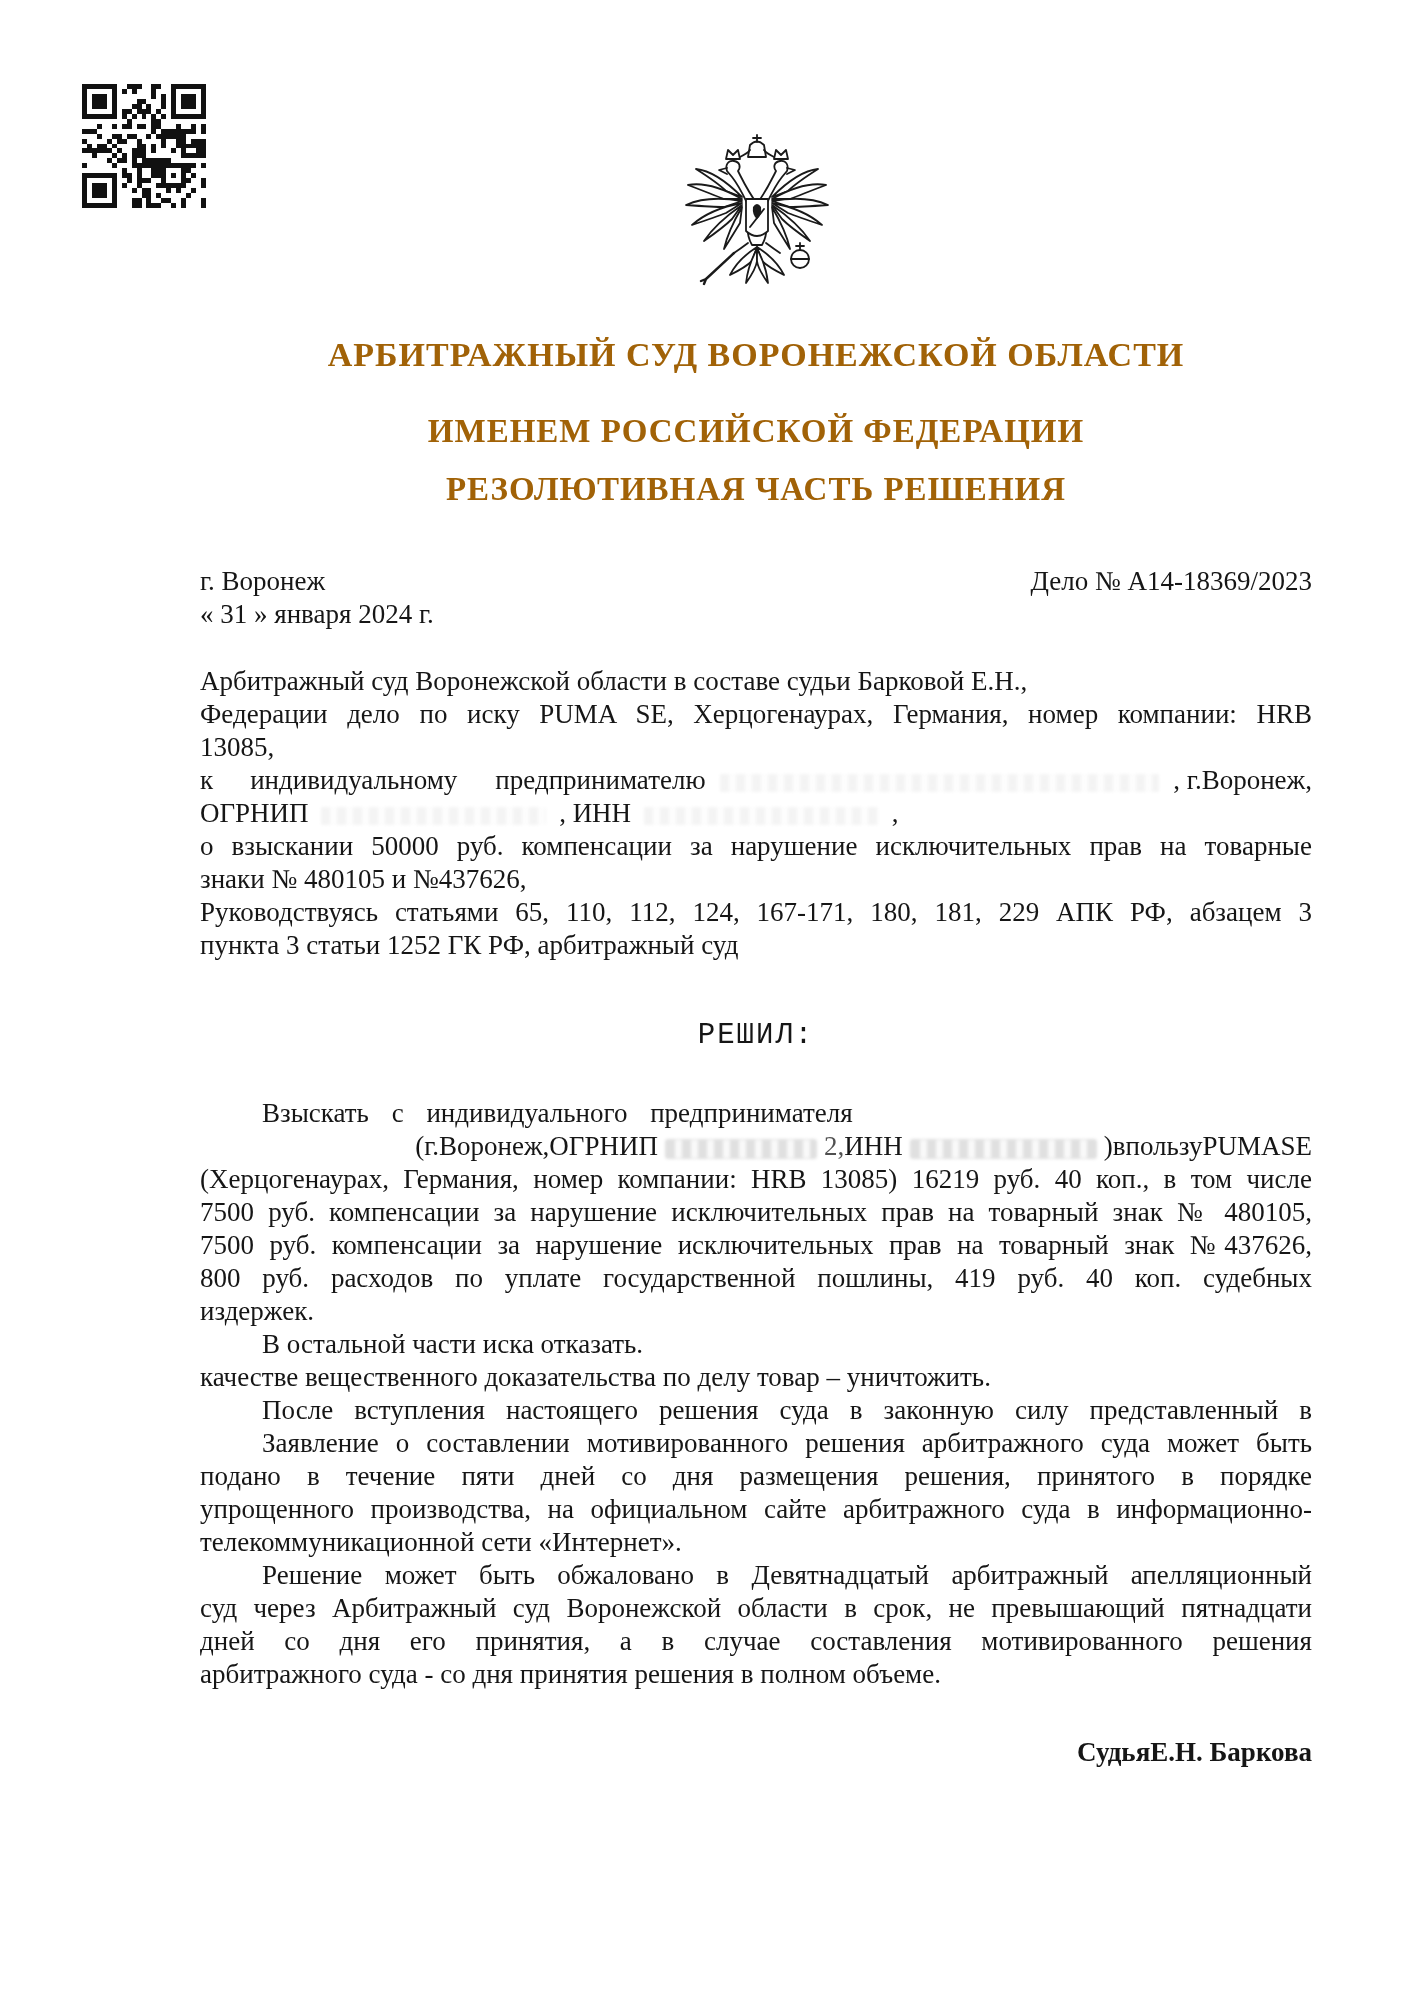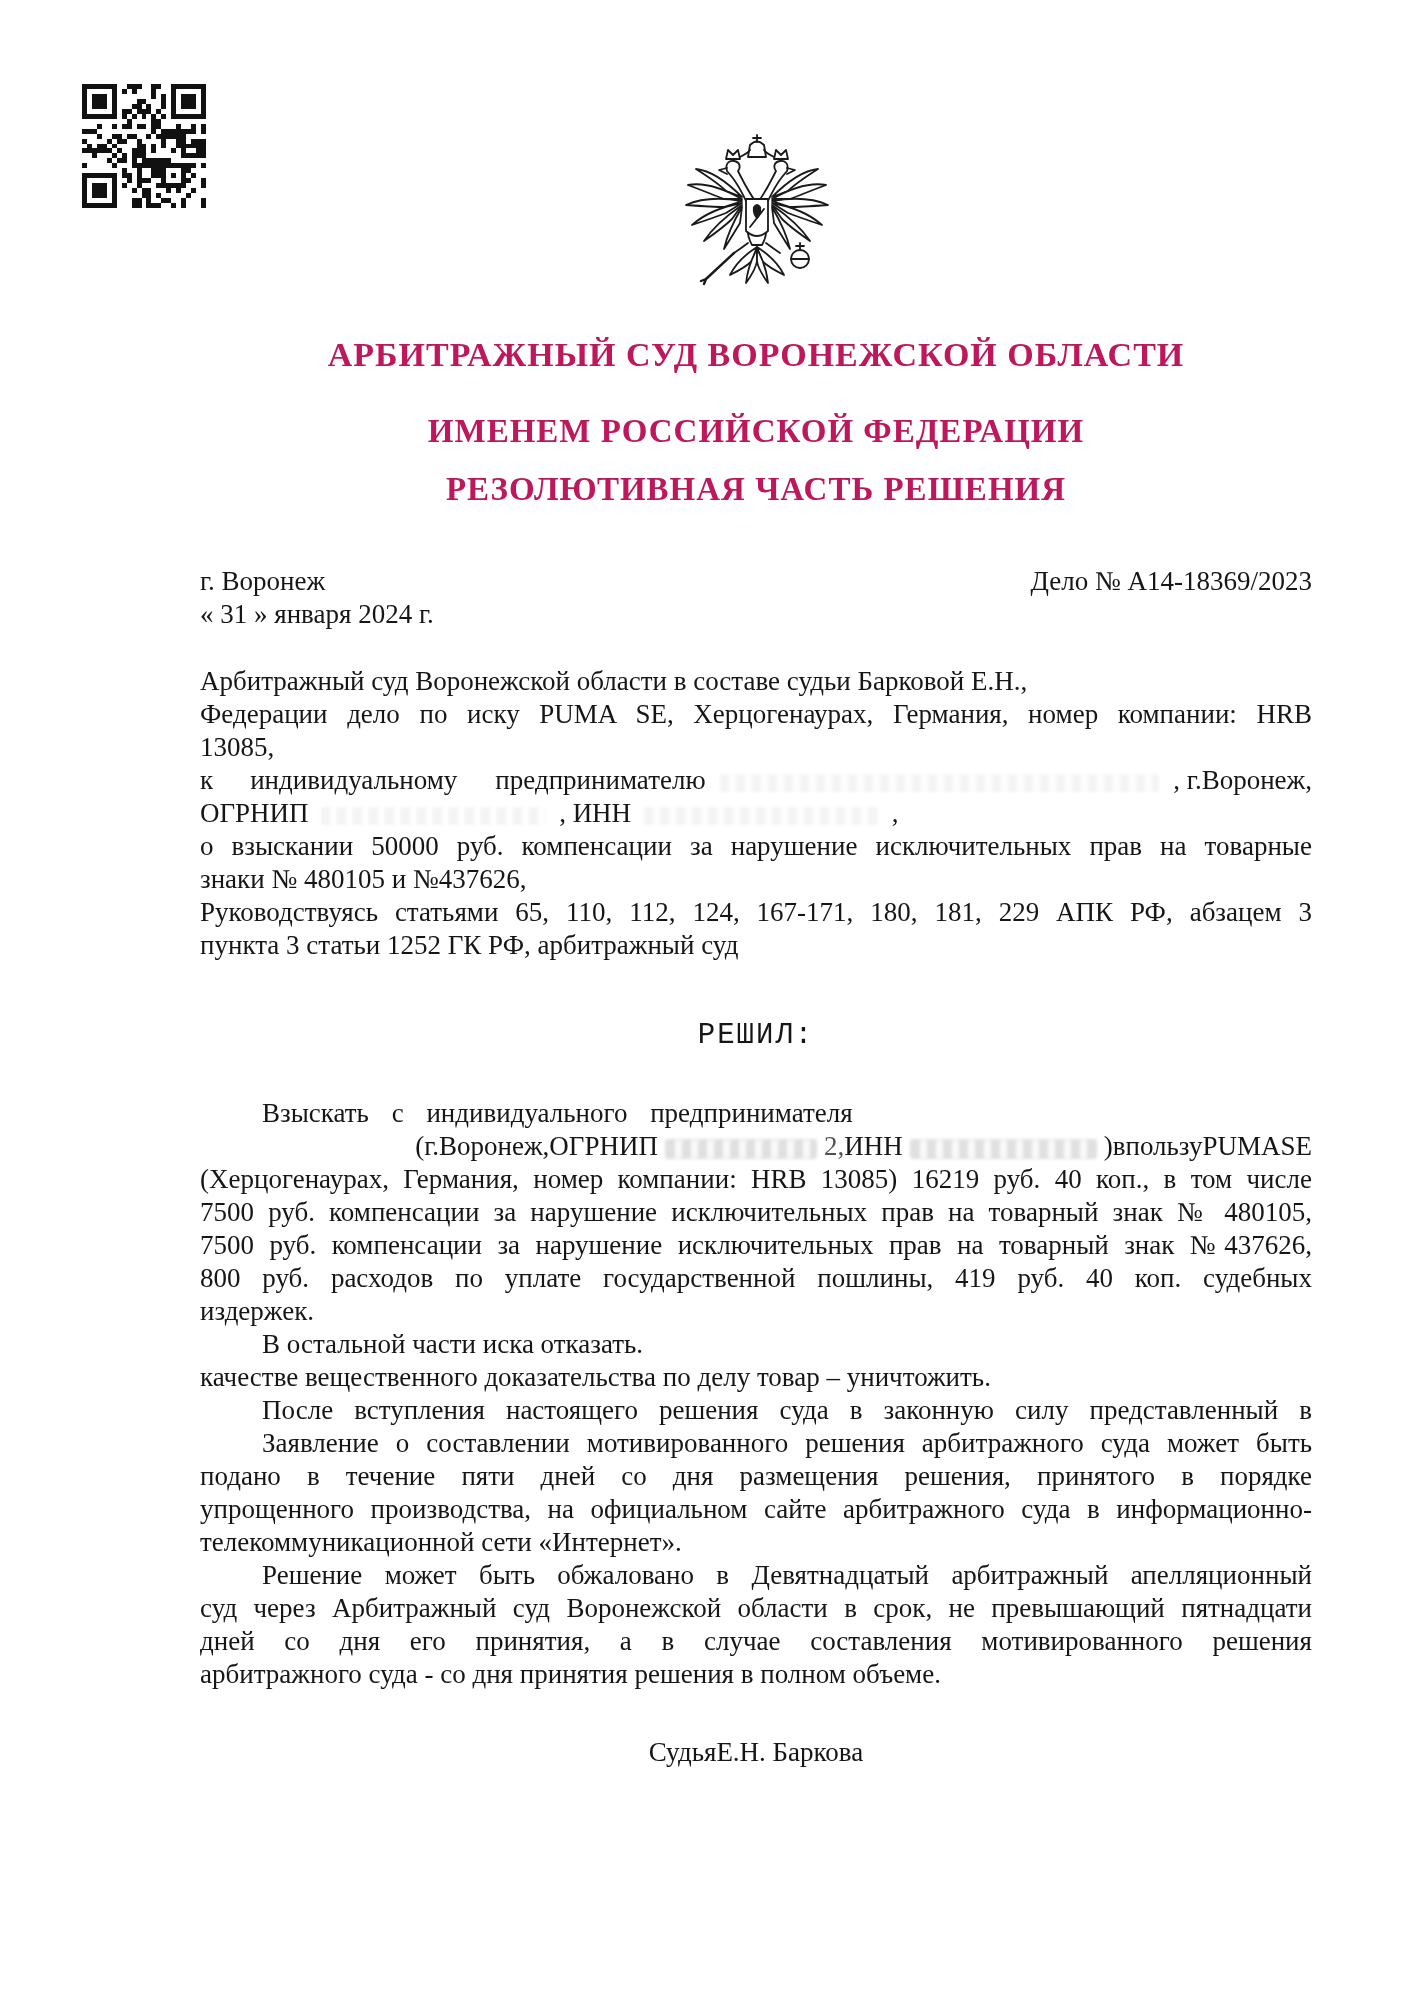--- a/index.html
+++ b/index.html
@@ -4,36 +4,36 @@
 <style>
   html,body{margin:0;padding:0;background:#ffffff;}
   .page{position:relative;width:1413px;height:2000px;background:#ffffff;
         font-family:"Liberation Serif",serif;color:#161616;overflow:hidden;}
   .abs{position:absolute;}
   .block{position:absolute;left:200px;width:1112px;}
   .ln{font-size:27px;line-height:33px;}
   .just{text-align:justify;text-align-last:justify;}
   .ind{text-indent:62px;}
   .headline{position:absolute;left:200px;width:1112px;text-align:center;
-            font-weight:bold;color:#be185d;}
+            font-weight:bold;color:#a16207;}
   .h1{top:336px;font-size:34px;letter-spacing:1px;}
   .h2{top:413px;font-size:33px;letter-spacing:1px;}
   .h3{top:471px;font-size:33px;letter-spacing:1px;}
   .daterow{display:flex;justify-content:space-between;align-items:baseline;}
   .flexline{display:flex;align-items:baseline;}
   .resolved{position:absolute;left:200px;width:1112px;top:1019px;text-align:center;
             font-size:29px;letter-spacing:2px;font-family:Liberation Mono, monospace;}
   .ghost{display:inline-block;vertical-align:baseline;height:18px;border-radius:2px;
          transform:translateY(3px);
          background:repeating-linear-gradient(90deg,rgba(120,120,120,.5) 0 9px,rgba(120,120,120,.1) 9px 16px);
          filter:blur(1.6px);}
   .ghost.faint{opacity:.16;}
   .ghost.boxed{opacity:.45;box-shadow:0 0 0 1px rgba(130,130,130,.55);}
   .dim{opacity:.75;}
-  .sigrow{display:flex;justify-content:center;align-items:baseline;font-size:27px;}
+  .sigrow{display:flex;justify-content:flex-end;align-items:baseline;font-size:27px;font-weight:bold;}
   .wordgap{word-spacing:16px;}
   svg{display:block;}
 </style>
 </head>
 <body>
 
 <div class="page">
 
   <svg id="qr" class="abs" style="left:82px;top:84px;width:124px;height:124px" viewBox="0 0 25 25" fill="#111" shape-rendering="crispEdges">
       <rect x="0" y="0" width="1" height="1"></rect>

